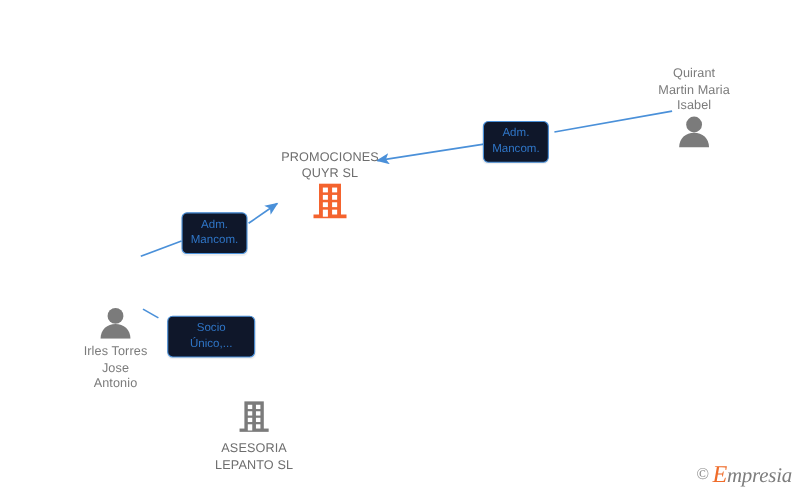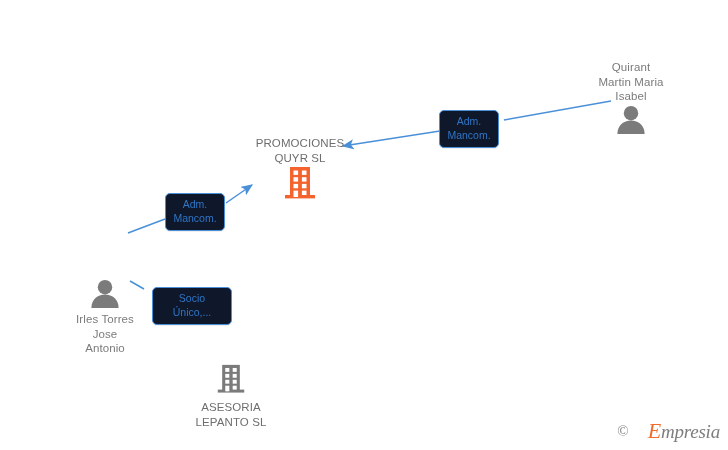--- a/index.html
+++ b/index.html
@@ -72,21 +72,20 @@
     font-size: 15px;
     color: #8a8a8a;
     font-family: "Liberation Serif", serif;
   }
   .wm-text {
     font-family: "Liberation Serif", serif;
     font-style: italic;
     font-size: 19px;
     color: #7d7d7d;
     letter-spacing: -0.2px;
-    margin-left: 16px;
   }
   .wm-text .accent {
     color: #ef6c2a;
     font-size: 22px;
   }
 </style>
 </head>
 <body>
 
 <div id="canvas">

